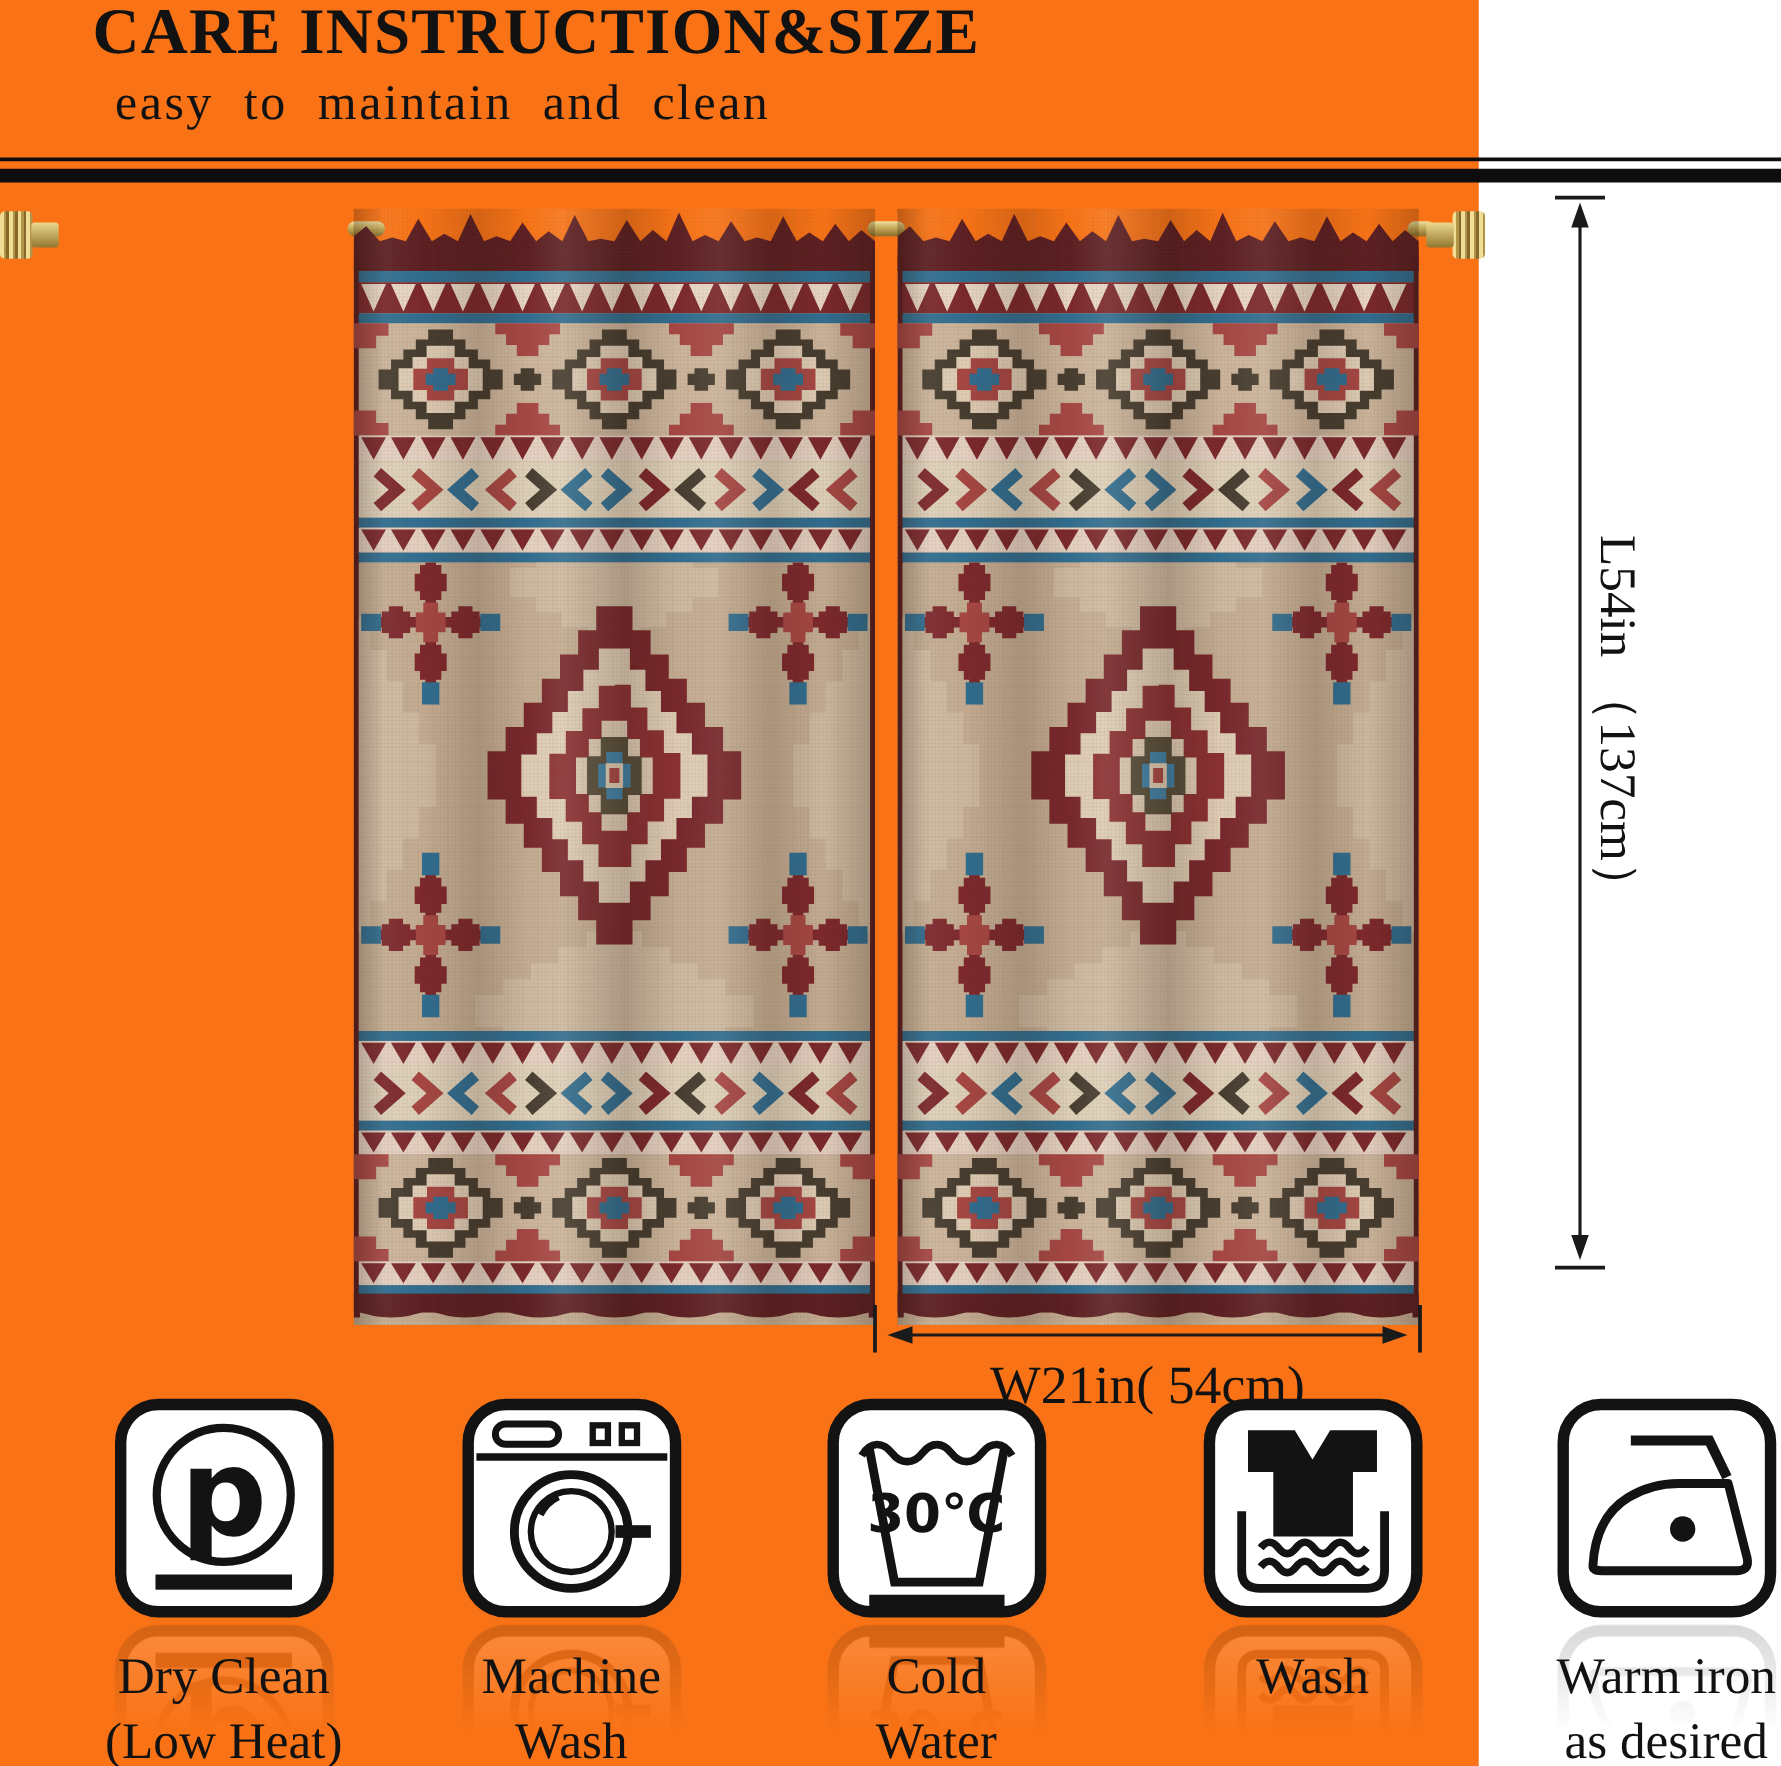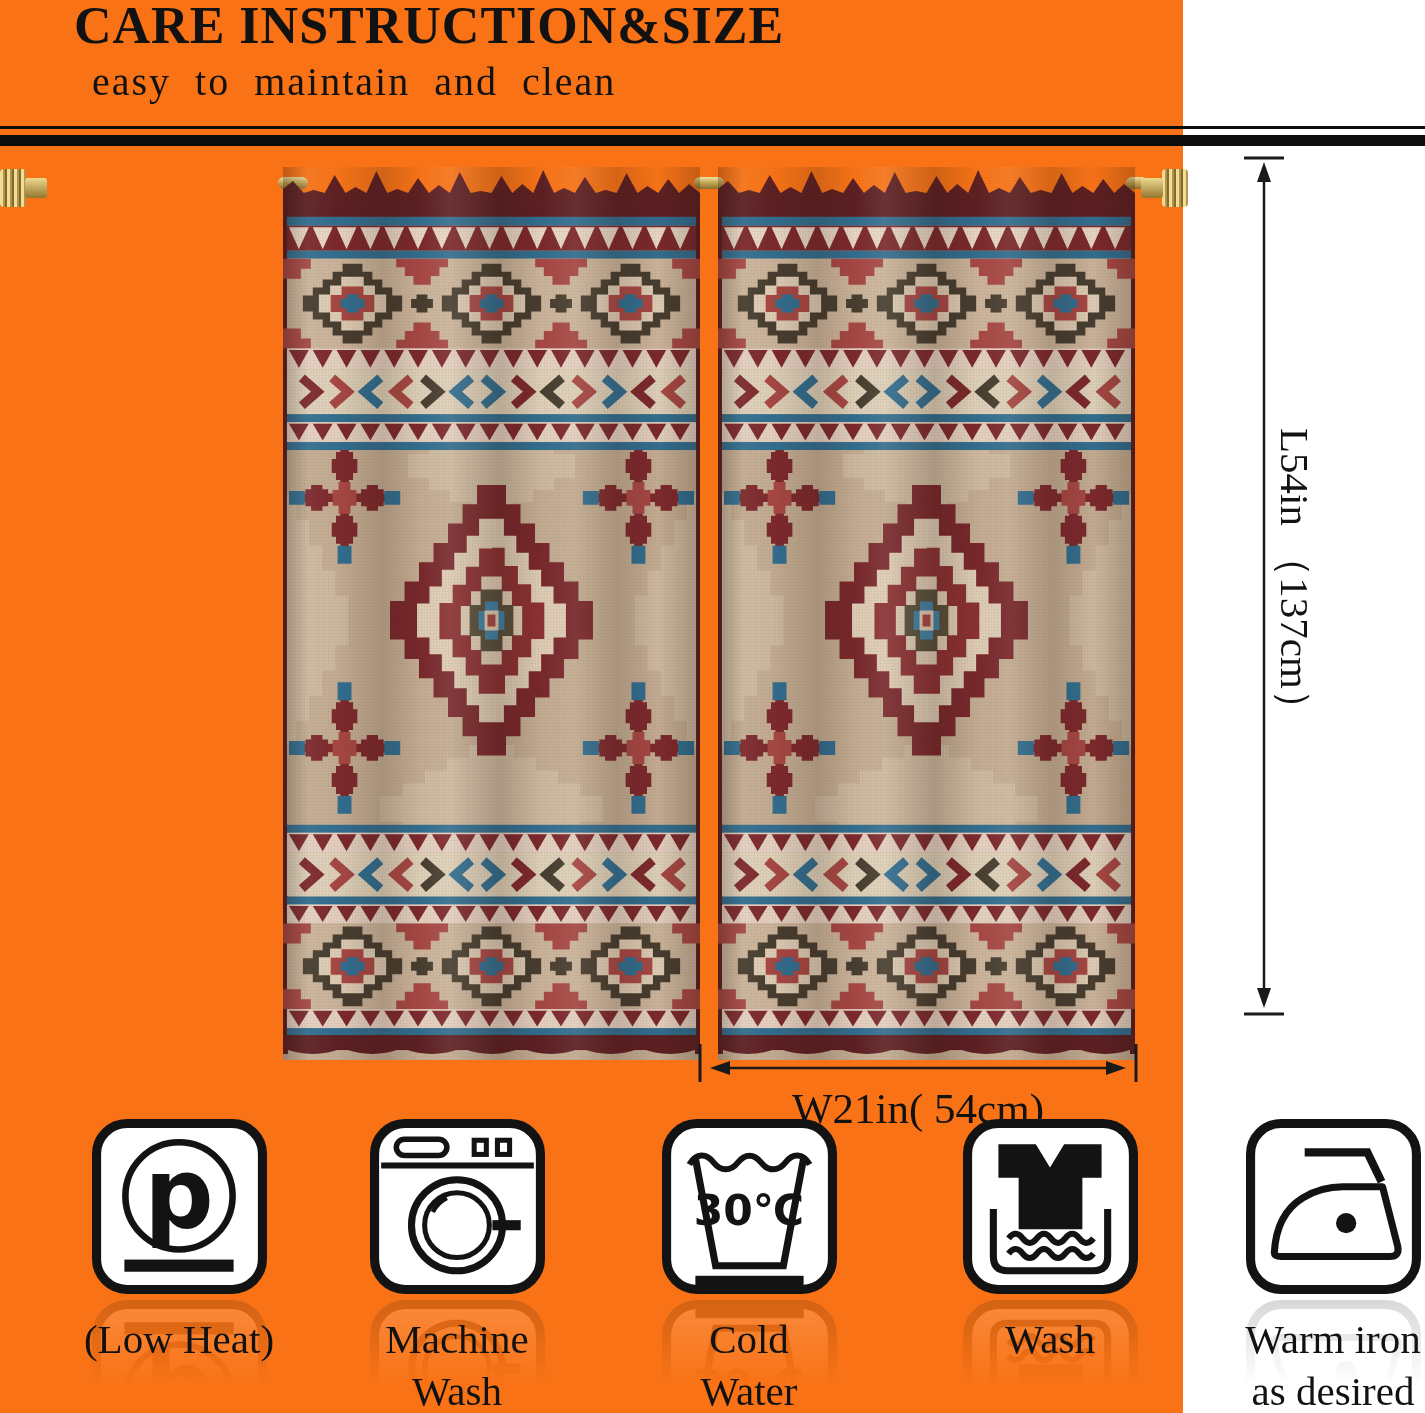--- a/index.html
+++ b/index.html
@@ -604,20 +604,21 @@
   <div class="wdim-label">W21in( 54cm)</div>
 
   <div class="care-item c0">
     <svg class="ci-svg" viewBox="0 0 175 175">
       <rect x="5.5" y="5.5" width="164" height="164" rx="30" fill="#fff" stroke="#131313" stroke-width="9"></rect>
       <circle cx="87" cy="77" r="53" fill="none" stroke="#131313" stroke-width="6.5"></circle>
       <text x="87" y="109" text-anchor="middle" font-size="96" font-weight="600" font-family="DejaVu Sans, sans-serif" fill="#131313">p</text>
       <rect x="33" y="140" width="108" height="12" fill="#131313"></rect>
     </svg>
     <div class="ci-label">
+      <div>Dry Clean</div>
       <div>(Low Heat)</div>
     </div>
   </div>
 
   <div class="care-item c1">
     <svg class="ci-svg" viewBox="0 0 175 175">
       <rect x="5.5" y="5.5" width="164" height="164" rx="30" fill="#fff" stroke="#131313" stroke-width="9"></rect>
       <rect x="27" y="21" width="50" height="16" rx="8" fill="none" stroke="#131313" stroke-width="5.5"></rect>
       <rect x="104" y="22" width="12" height="14" fill="none" stroke="#131313" stroke-width="5"></rect>
       <rect x="127" y="22" width="12" height="14" fill="none" stroke="#131313" stroke-width="5"></rect>

